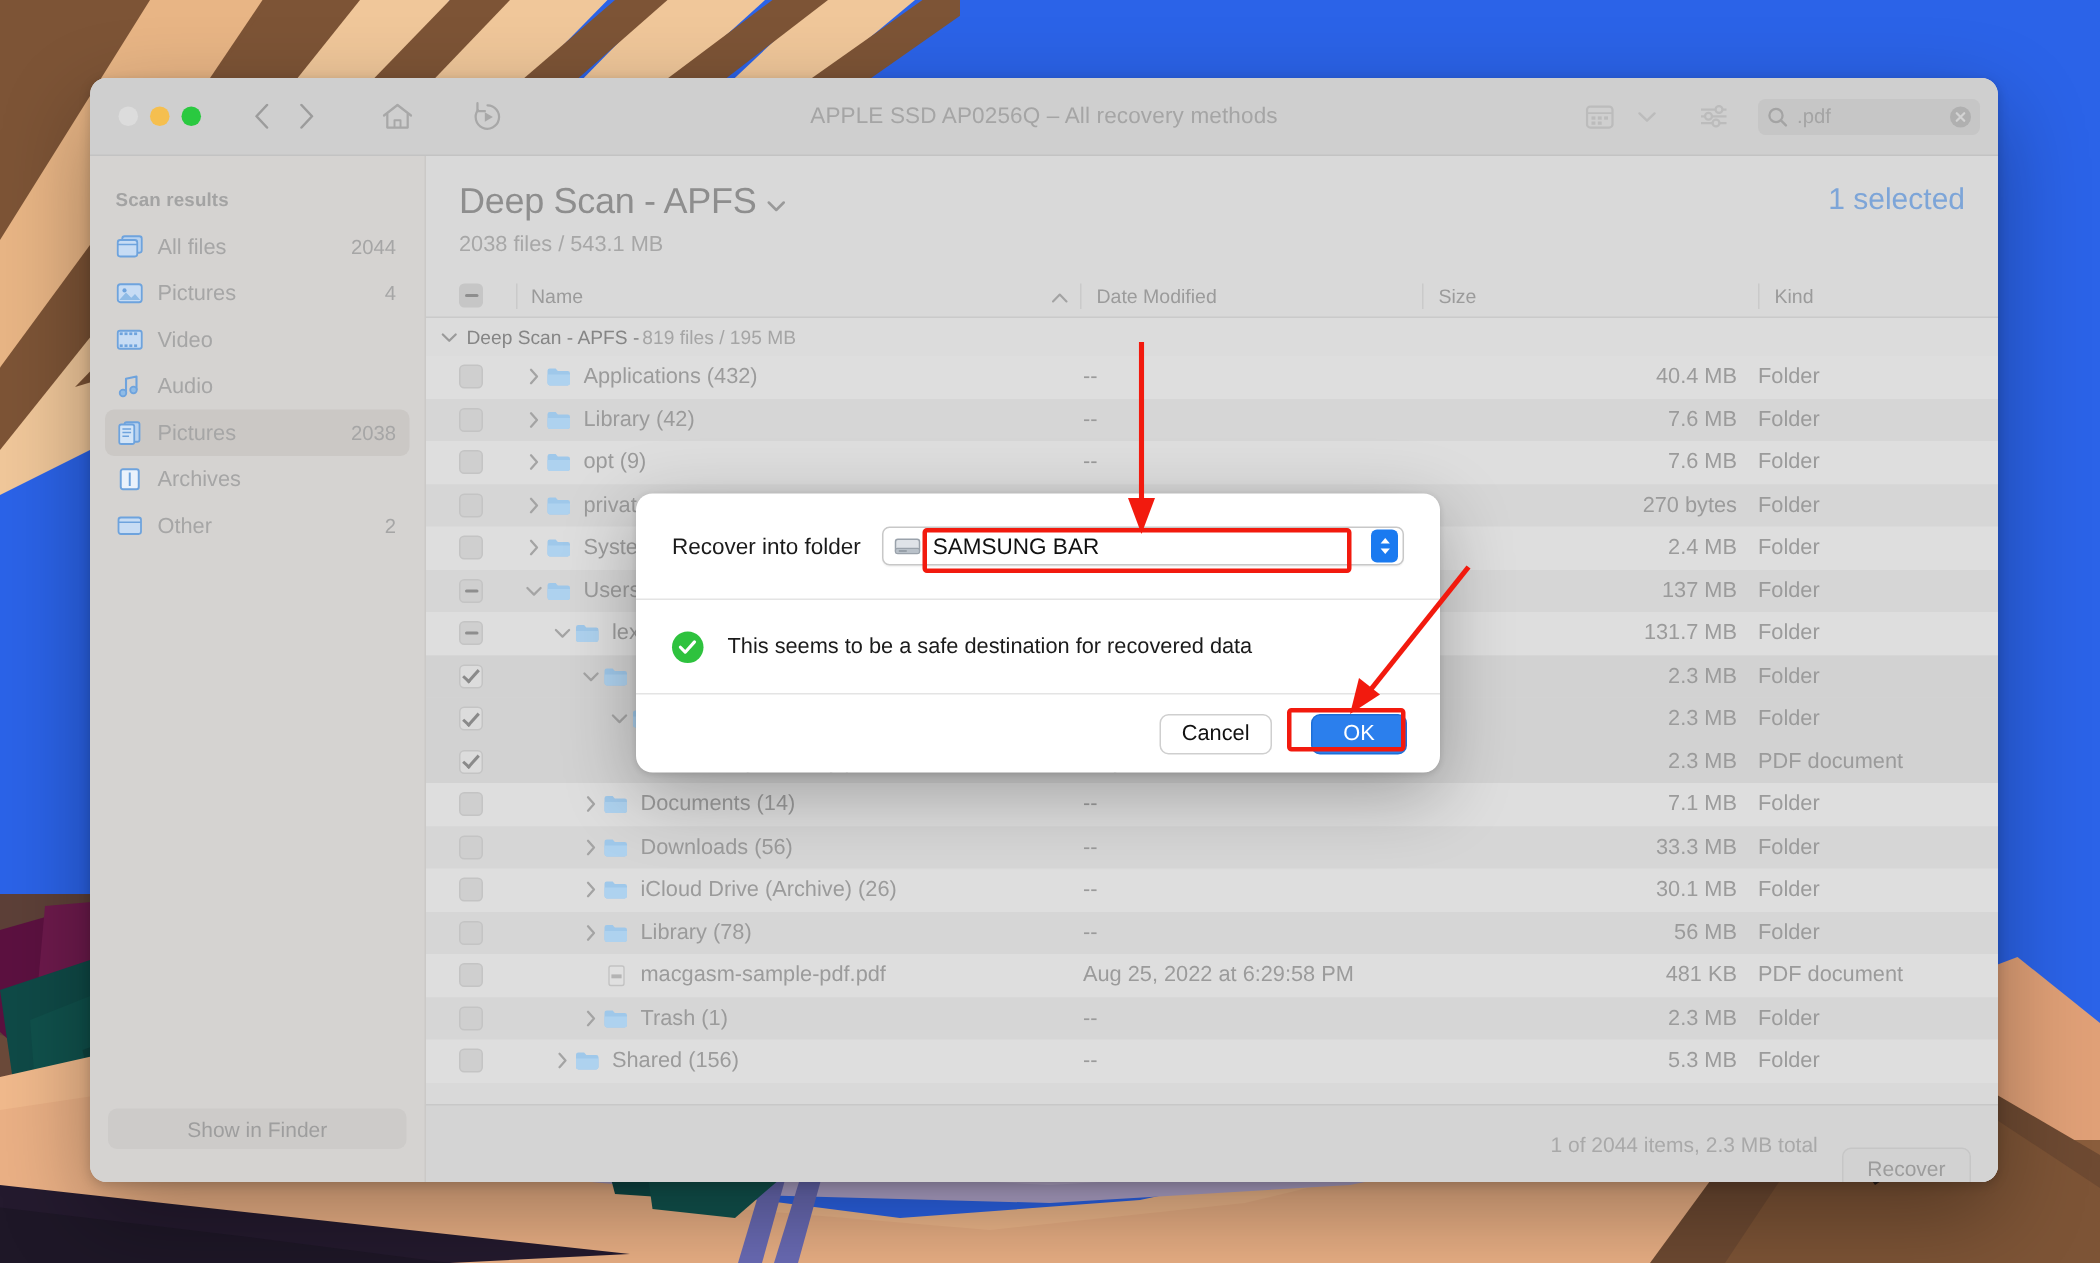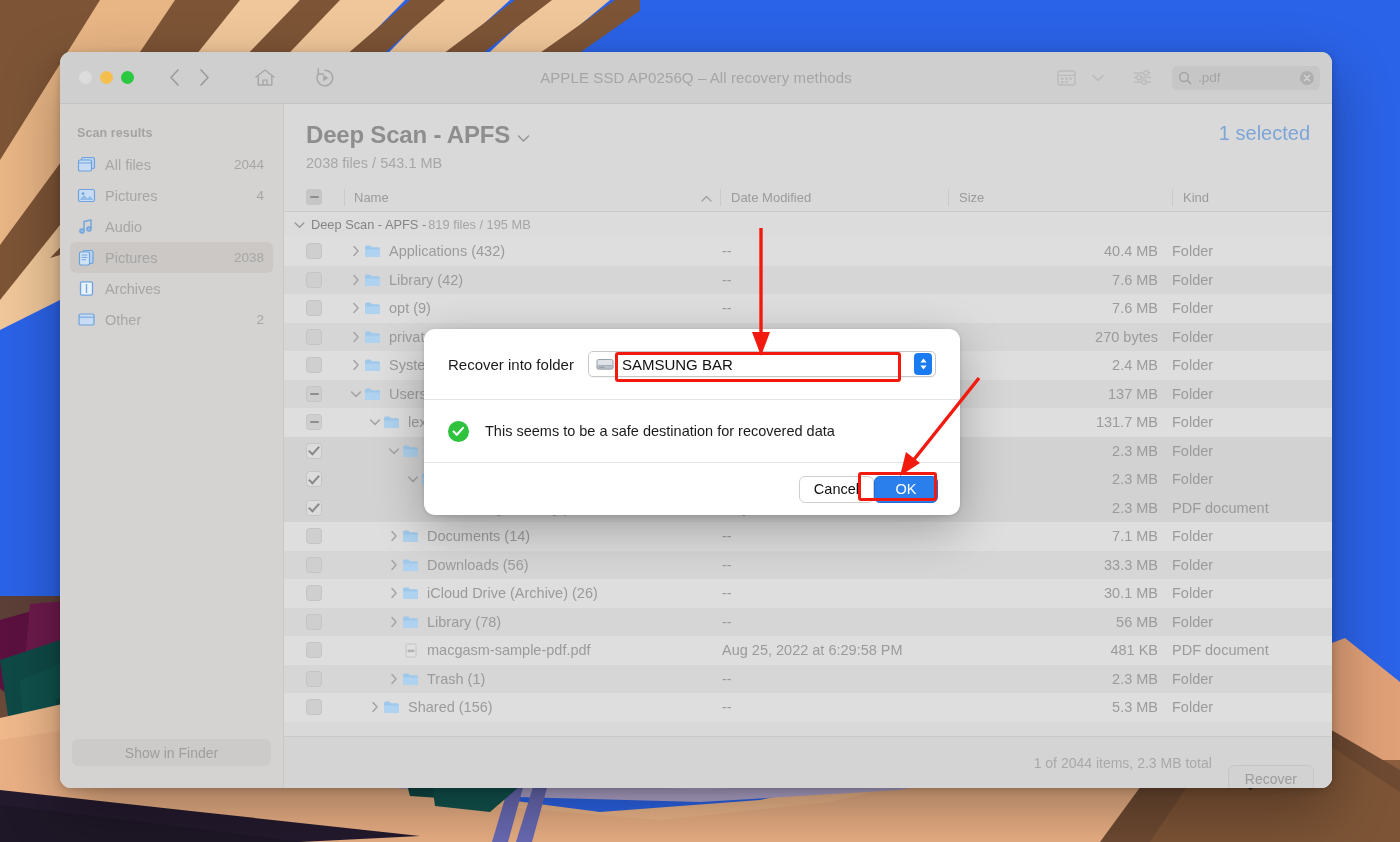--- a/index.html
+++ b/index.html
@@ -125,21 +125,21 @@
 
   
   .main {
     flex: 1; min-width: 0;
     background: #d9d9d9;
     display: flex; flex-direction: column;
   }
   .main-head { padding: 17px 22px 0 22px; position: relative; }
   .title-row { display: flex; align-items: baseline; }
   .main-title {
-    font-size: 24px; font-weight: 700; color: #8e8e8e;
+    font-size: 24px; font-weight: 400; color: #8e8e8e;
     letter-spacing: -.2px;
   }
   .title-chev { margin-left: 7px; color: #9a9a9a; }
   .selected-count {
     position: absolute; right: 22px; top: 18px;
     font-size: 20px; color: #7da5d8;
   }
   .main-sub { font-size: 14.5px; color: #a7a7a7; margin-top: 6px; }
 
   
@@ -257,21 +257,21 @@
     gap: 2px; margin-right: 1px;
   }
   .dlg-divider { height: 1px; background: #e4e4e4; }
   .dlg-sec2 { height: 62px; display:flex; align-items:center; padding: 0 24px; gap: 16px; }
   .ok-circle {
     width: 21px; height: 21px; border-radius: 50%;
     background: #2ec23e; display:flex; align-items:center; justify-content:center;
     flex: 0 0 21px;
   }
   .safe-text { font-size: 14.5px; color: #1b1b1b; }
-  .dlg-sec3 { height: 52px; display:flex; align-items:center; justify-content:flex-end; padding: 0 22px; gap: 0; }
+  .dlg-sec3 { height: 52px; display:flex; align-items:center; justify-content:flex-end; padding: 0 22px; gap: 26px; }
   .dlg-btn {
     height: 27px; min-width: 74px; padding: 0 14px;
     border-radius: 6px; font-size: 14.5px;
     font-family: inherit;
     display:flex;align-items:center;justify-content:center;
   }
   .dlg-btn.cancel { background: #fff; border: 1px solid #cfcfcf; color: #111; }
   .dlg-btn.ok { background: #2b7fed; border: 1px solid #1c6fd8; color: #fff; min-width: 64px; }
 
   
@@ -455,20 +455,37 @@
             <svg width="19" height="17" viewBox="0 0 19 17">
                 <rect x="1.5" y="2.5" width="16" height="12" rx="1.8" fill="#c7dcf4" stroke="#6ea3dd" stroke-width="1.2"></rect>
                 <circle cx="6" cy="6.6" r="1.4" fill="#6ea3dd"></circle>
                 <path d="M2.5,13 L7,8 L10.5,11.5 L13,9 L16.5,13 Z" fill="#8fbbe6"></path>
               </svg>
           </span>
           <span class="sb-label">Pictures</span>
           <span class="sb-count">4</span>
         </div>
 
+        <div class="sb-item">
+          <span class="sb-icon">
+            <svg width="19" height="17" viewBox="0 0 19 17">
+                <rect x="1.5" y="2.5" width="16" height="12" rx="1.5" fill="#c7dcf4" stroke="#6ea3dd" stroke-width="1.2"></rect>
+                <rect x="2.8" y="3.6" width="2" height="1.8" fill="#6ea3dd"></rect>
+                <rect x="6" y="3.6" width="2" height="1.8" fill="#6ea3dd"></rect>
+                <rect x="9.2" y="3.6" width="2" height="1.8" fill="#6ea3dd"></rect>
+                <rect x="12.4" y="3.6" width="2" height="1.8" fill="#6ea3dd"></rect>
+                <rect x="2.8" y="11.6" width="2" height="1.8" fill="#6ea3dd"></rect>
+                <rect x="6" y="11.6" width="2" height="1.8" fill="#6ea3dd"></rect>
+                <rect x="9.2" y="11.6" width="2" height="1.8" fill="#6ea3dd"></rect>
+                <rect x="12.4" y="11.6" width="2" height="1.8" fill="#6ea3dd"></rect>
+              </svg>
+          </span>
+          <span class="sb-label">Video</span>
+          <span class="sb-count"></span>
+        </div>
 
         <div class="sb-item">
           <span class="sb-icon">
             <svg width="19" height="17" viewBox="0 0 19 17">
                 <path d="M7,13 L7,3.5 L14,2 L14,11" fill="none" stroke="#6ea3dd" stroke-width="1.4" stroke-linejoin="round"></path>
                 <circle cx="5" cy="13" r="2.2" fill="#8fbbe6" stroke="#6ea3dd" stroke-width="1.2"></circle>
                 <circle cx="12" cy="11" r="2.2" fill="#8fbbe6" stroke="#6ea3dd" stroke-width="1.2"></circle>
               </svg>
           </span>
           <span class="sb-label">Audio</span>

